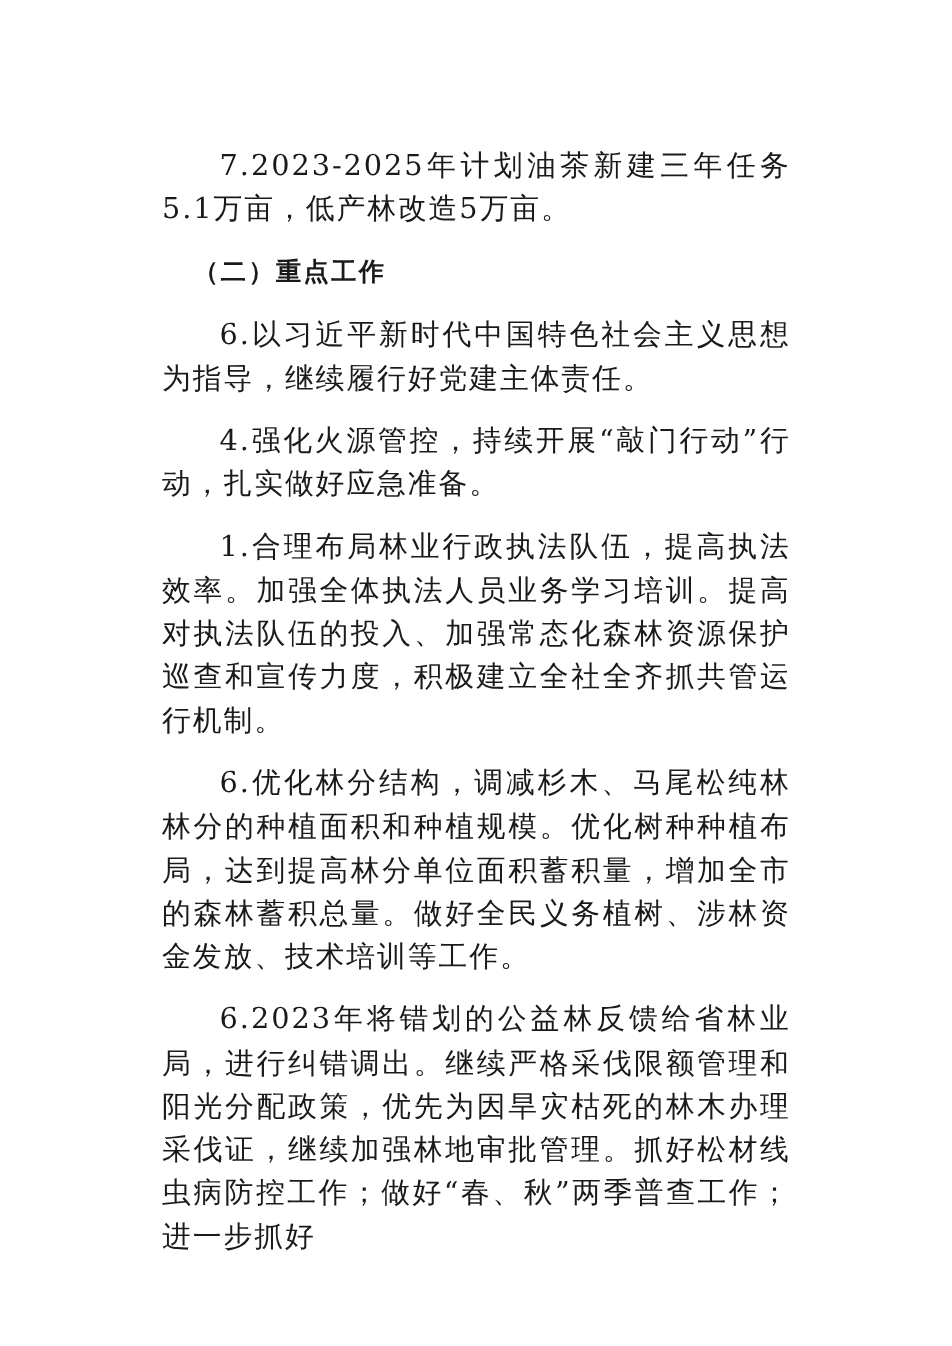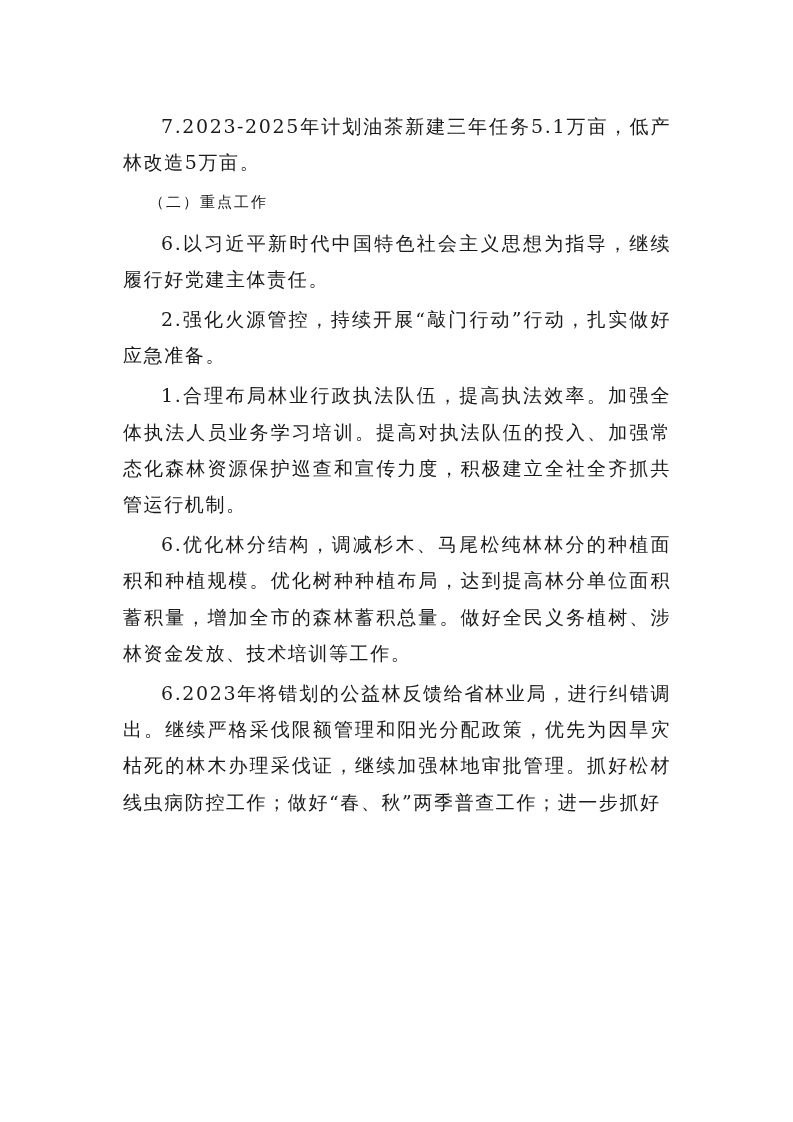--- a/index.html
+++ b/index.html
@@ -15,42 +15,42 @@
       font-family: "DejaVu Serif", "Liberation Serif", serif;
       color: #1a1a1a;
     }
     .page {
       position: absolute;
       left: 119px;
       top: 104px;
       width: 556px;
     }
     .para {
-      margin: 4px;
-      font-size: 19px;
+      margin: 16px;
+      font-size: 24px;
       line-height: 36.2px;
       text-indent: 2em;
       text-align: justify;
       text-justify: inter-character;
       letter-spacing: 1.6px;
       word-break: break-all;
     }
     .heading {
       margin: 0;
-      font-size: 15px;
+      font-size: 21px;
       line-height: 36.2px;
       text-indent: 2em;
       letter-spacing: 2px;
-      font-weight: normal;
+      font-weight: bold;
     }
   </style>
 </head>
 <body>
 
 <div class="page">
   <p class="para">7.2023-2025年计划油茶新建三年任务5.1万亩，低产林改造5万亩。</p>
   <h2 class="heading">（二）重点工作</h2>
   <p class="para">6.以习近平新时代中国特色社会主义思想为指导，继续履行好党建主体责任。</p>
-  <p class="para">2.强化火源管控，持续开展“敲门行动”行动，扎实做好应急准备。</p>
+  <p class="para">4.强化火源管控，持续开展“敲门行动”行动，扎实做好应急准备。</p>
   <p class="para">1.合理布局林业行政执法队伍，提高执法效率。加强全体执法人员业务学习培训。提高对执法队伍的投入、加强常态化森林资源保护巡查和宣传力度，积极建立全社全齐抓共管运行机制。</p>
   <p class="para">6.优化林分结构，调减杉木、马尾松纯林林分的种植面积和种植规模。优化树种种植布局，达到提高林分单位面积蓄积量，增加全市的森林蓄积总量。做好全民义务植树、涉林资金发放、技术培训等工作。</p>
   <p class="para">6.2023年将错划的公益林反馈给省林业局，进行纠错调出。继续严格采伐限额管理和阳光分配政策，优先为因旱灾枯死的林木办理采伐证，继续加强林地审批管理。抓好松材线虫病防控工作；做好“春、秋”两季普查工作；进一步抓好</p>
 </div>
 
 </body></html>

